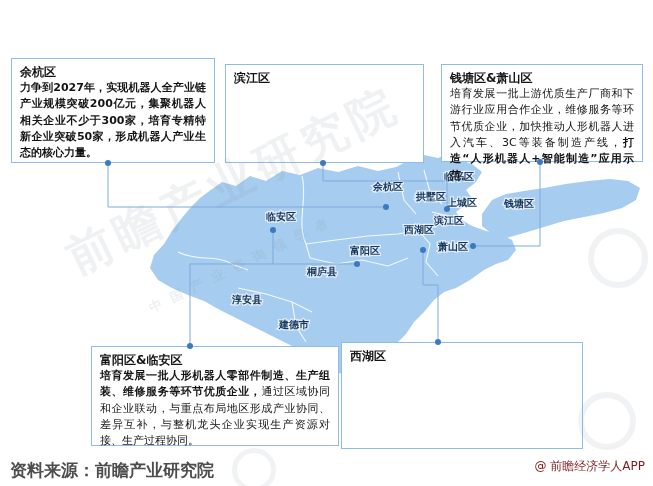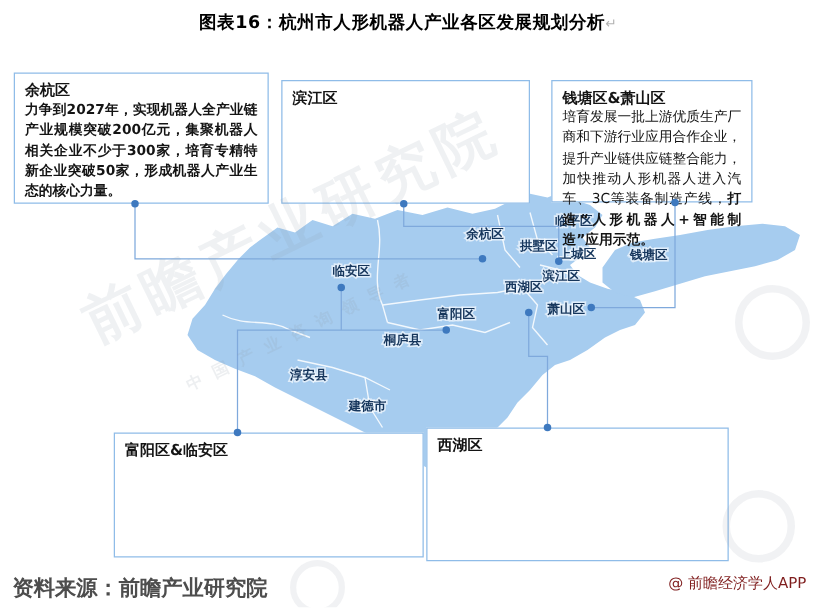--- a/index.html
+++ b/index.html
@@ -9,41 +9,40 @@
                font-size:14px;font-weight:bold;color:#000;letter-spacing:.5px;}
   .pmark{font-size:11px;font-weight:normal;color:#b3b3b3;}
   .layer{position:absolute;left:0;top:0;pointer-events:none;}
   .callout{position:absolute;background:#fff;border:1px solid #8fbce8;box-sizing:border-box;
            padding:5px 8px 4px 8px;text-align:justify;z-index:3;}
   .c-title{font-size:12px;font-weight:bold;color:#141414;line-height:1.35;}
   .c-body{font-size:11px;color:#141414;line-height:1.48;}
   .c-body .seg-bold{font-weight:bold;}
   #b0{left:11px; top:58px; width:204px;height:105px;}
   #b1{left:225px;top:64px; width:199px;height:99px;}
-  #b2{left:441px;top:64px; width:161px;height:98px;}
+  #b2{left:441px;top:64px; width:202px;height:98px;}
   #b3{left:91px; top:346px;width:248px;height:100px;}
   #b4{left:341px;top:342px;width:242px;height:107px;}
   #map-labels text{font-size:10px;font-weight:bold;fill:#16365c;text-anchor:middle;
                    paint-order:stroke;stroke:#ffffff;stroke-width:2.5px;stroke-opacity:.65;}
   .footer-source{position:absolute;left:10px;top:459px;font-size:17px;color:#4d4d4d;z-index:6;font-weight:bold;}
   .footer-credit{position:absolute;right:8px;top:458px;font-size:12px;color:#7f1d1d;z-index:6;}
   .wm{position:absolute;color:rgba(145,155,168,.14);font-weight:bold;z-index:5;pointer-events:none;white-space:nowrap;}
   .wm-main{left:70px;top:230px;font-size:46px;letter-spacing:6px;transform:rotate(-26deg);transform-origin:left center;}
   .wm-sub{left:150px;top:300px;font-size:13px;letter-spacing:10px;transform:rotate(-26deg);transform-origin:left center;color:rgba(145,155,168,.16);}
   .wm-circle{position:absolute;border:6px solid rgba(150,158,170,.13);border-radius:50%;z-index:5;pointer-events:none;}
   .wm-c1{left:588px;top:228px;width:48px;height:48px;}
   .wm-c2{left:578px;top:392px;width:46px;height:46px;}
   .wm-c3{left:232px;top:448px;width:34px;height:34px;border-width:5px;}
 </style>
 </head>
 <body>
 
 <div class="page">
 
-  <div class="chart-title"><span>图表16：杭州市人形机器人产业各区发展规划分析</span><span class="pmark">↵</span></div>
 
   <svg class="layer" width="653" height="486" viewBox="0 0 653 486">
     <g>
       <path fill="#a6ccef" d="M208,192 L222,182 L236,186 L250,176 L266,181 L282,171 L300,175 L318,168 L338,172 L358,166
            L378,171 L396,167 L410,160 L424,155 L438,158 L448,154 L460,160 L472,164 L482,172
            L476,182 L466,190 L472,198 L464,206 L456,212 L462,220 L472,226 L486,231 L500,234
            L512,240 L516,250 L508,260 L496,264 L484,270 L470,280 L456,288 L444,292 L434,300
            L424,312 L414,322 L406,334 L396,344 L386,356 L374,368 L362,376 L348,378 L336,371
            L324,362 L312,354 L298,349 L284,342 L268,334 L252,326 L236,318 L220,310 L204,301
            L188,295 L172,288 L158,280 L150,268 L154,255 L164,244 L172,231 L181,219 L191,207 L200,198 Z"></path>
@@ -82,24 +81,25 @@
 
   <div class="callout" id="b0">
     <div class="c-title">余杭区</div>
     <div class="c-body"><span class="seg-bold">力争到2027年，实现机器人全产业链产业规模突破200亿元，集聚机器人相关企业不少于300家，培育专精特新企业突破50家，形成机器人产业生态的核心力量。</span></div>
   </div>
   <div class="callout" id="b1">
     <div class="c-title">滨江区</div>
   </div>
   <div class="callout" id="b2">
     <div class="c-title">钱塘区&amp;萧山区</div>
-    <div class="c-body"><span>培育发展一批上游优质生产厂商和下游行业应用合作企业，提升产业链供应链整合能力，加快推动人形机器人进入汽车、3C等装备制造产线，</span><span class="seg-bold">打造“人形机器人+智能制造”应用示范。</span></div>
+    <div class="c-body"><span>培育发展一批上游优质生产厂商和下游行业应用合作企业，维修服务等环节优质企业，加快推动人形机器人进入汽车、3C等装备制造产线，</span><span class="seg-bold">打造“人形机器人+智能制造”应用示范。</span></div>
   </div>
   <div class="callout" id="b3">
     <div class="c-title">富阳区&amp;临安区</div>
+    <div class="c-body"><span class="seg-bold">培育发展一批人形机器人零部件制造、生产组装、维修服务等环节优质企业，</span><span>通过区域协同和企业联动，与重点布局地区形成产业协同、差异互补，与整机龙头企业实现生产资源对接、生产过程协同。</span></div>
   </div>
   <div class="callout" id="b4">
     <div class="c-title">西湖区</div>
   </div>
 
   <svg class="layer" width="653" height="486" viewBox="0 0 653 486" style="z-index:4">
     <g fill="none" stroke="#7fa9dc" stroke-width="1">
       <polyline points="108,163 108,207 386,207"></polyline>
       <polyline points="323,163 323,181 447,181 447,209"></polyline>
       <polyline points="540,162 540,246 473,246"></polyline>

